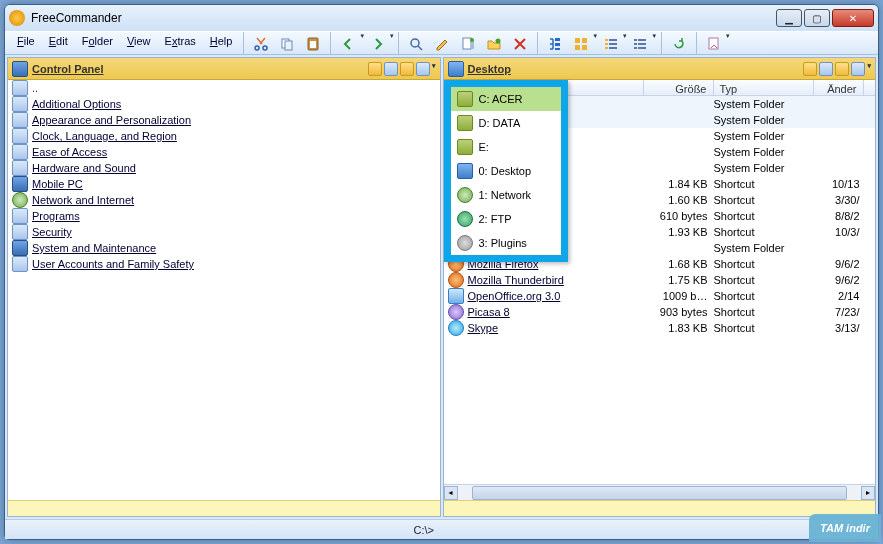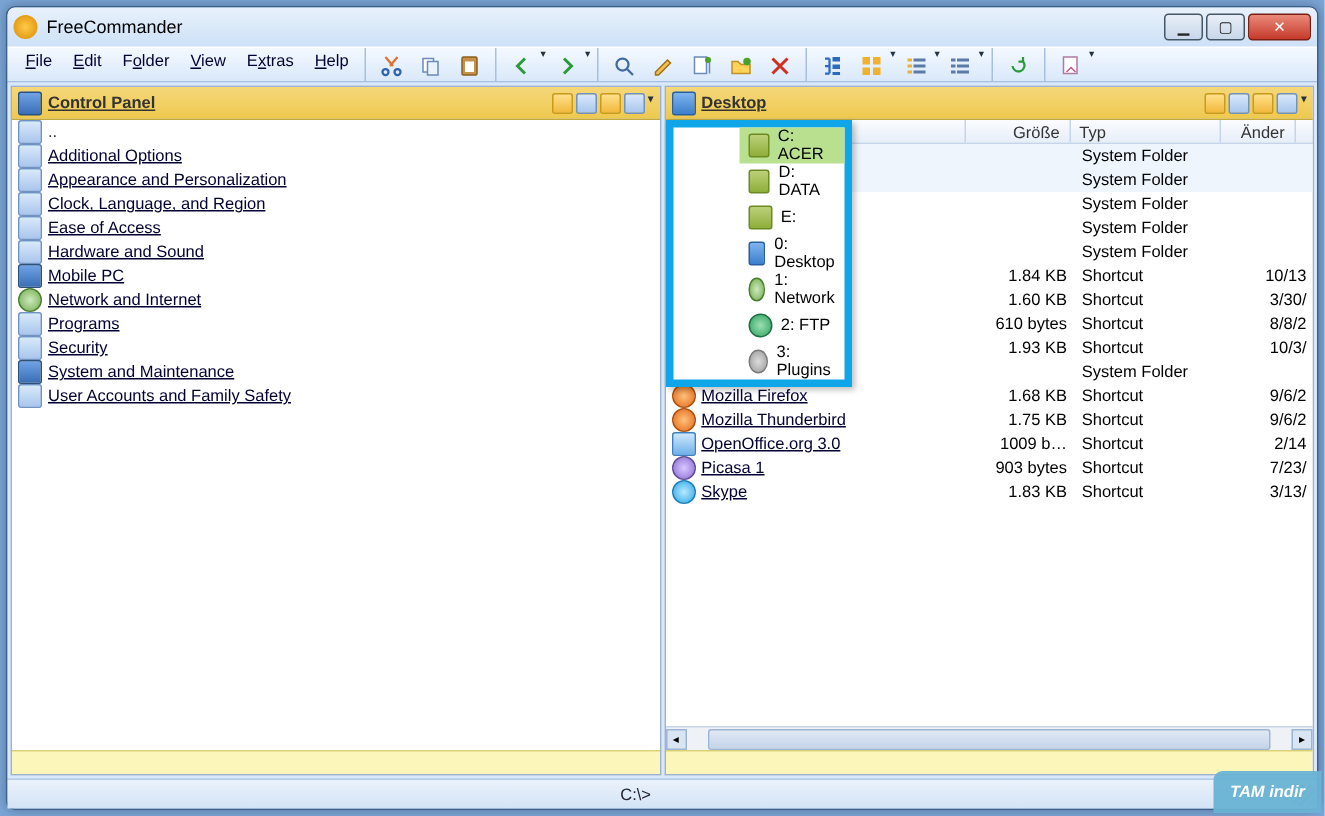--- a/index.html
+++ b/index.html
@@ -39,32 +39,32 @@
 .row { height: 16px; display: flex; align-items: center; padding: 0 4px; white-space: nowrap; color: #003; text-decoration: underline; }
 .row .ricon { width: 16px; height: 16px; margin-right: 4px; flex-shrink: 0; }
 .row.up { text-decoration: none; color: #333; }
 
 .pane-footer { height: 16px; background: #fdf6bb; border-top: 1px solid #d9d178; }
 .statusbar { height: 20px; background: linear-gradient(#eaf2fb,#d3e3f6); border-top: 1px solid #b5cbe6; display: flex; align-items: center; justify-content: flex-end; padding: 0 8px; color: #223; gap: 6px; }
 
 
 .list-header { height: 16px; background: linear-gradient(#fbfcfe,#e6eef9); border-bottom: 1px solid #c5d4e8; display: flex; }
 .list-header .col { padding: 3px 6px; border-right: 1px solid #c5d4e8; color: #333; font-weight: normal; }
-.list-row { height: 16px; display: flex; align-items: center; font-size: 11px; justify-content: space-between; }
+.list-row { height: 16px; display: flex; align-items: center; font-size: 11px; }
 .list-row.striped { background: linear-gradient(#eef5fd,#eef5fd); }
 .list-row .c1 { display: flex; align-items: center; padding-left: 4px; }
 .list-row .ricon { width: 16px; height: 16px; margin-right: 4px; }
 .col-name { width: 200px; text-decoration: underline; color: #003; overflow: hidden; }
 .col-size { width: 70px; text-align: right; padding-right: 6px; }
 .col-type { width: 100px; }
 .col-date { width: 50px; text-align: right; padding-right: 4px; }
 .list-header .col-name { text-decoration: none; }
 
 
-.drive-menu { position: absolute; left: 0; top: 22px; width: 124px; background: #fff; border: 5px solid #0ea5e9; box-shadow: 2px 2px 4px rgba(0,0,0,.25); z-index: 10; padding-left: 44px; }
+.drive-menu { position: absolute; left: 0; top: 22px; width: 124px; background: #fff; border: 7px solid #0ea5e9; box-shadow: 2px 2px 4px rgba(0,0,0,.25); z-index: 10; }
 .drive-menu .dmrow { height: 24px; display: flex; align-items: center; padding: 0 6px; gap: 6px; }
 .drive-menu .dmrow.sel { background: #b9e08f; }
 .drive-menu .dmicon { width: 16px; height: 16px; }
 
 
 .hs { height: 16px; background: #eef2f7; border-top: 1px solid #c5d4e8; display: flex; align-items: center; }
 .hs .thumb { height: 14px; flex: 1; margin: 0 14px; background: linear-gradient(#e0e8f4,#c4d4ea); border: 1px solid #9db5d4; border-radius: 2px; }
 .hs .arr { width: 14px; height: 14px; background: #d9e5f3; border: 1px solid #9db5d4; display: flex; align-items: center; justify-content: center; font-size: 8px; }
 
 .sizegrip { position: absolute; right: 2px; bottom: 2px; width: 14px; height: 14px; background: repeating-linear-gradient(135deg,#b8c8dc 0 2px,transparent 2px 4px); }
@@ -464,21 +464,21 @@
               <span class="ricon ic ic-of"></span>
               <span>OpenOffice.org 3.0</span>
             </div>
             <div class="col-size">1009 b…</div>
             <div class="col-type">Shortcut</div>
             <div class="col-date">2/14</div>
           </div>
           <div class="list-row">
             <div class="c1 col-name">
               <span class="ricon ic ic-pic"></span>
-              <span>Picasa 1</span>
+              <span>Picasa 8</span>
             </div>
             <div class="col-size">903 bytes</div>
             <div class="col-type">Shortcut</div>
             <div class="col-date">7/23/</div>
           </div>
           <div class="list-row">
             <div class="c1 col-name">
               <span class="ricon ic ic-sk"></span>
               <span>Skype</span>
             </div>

